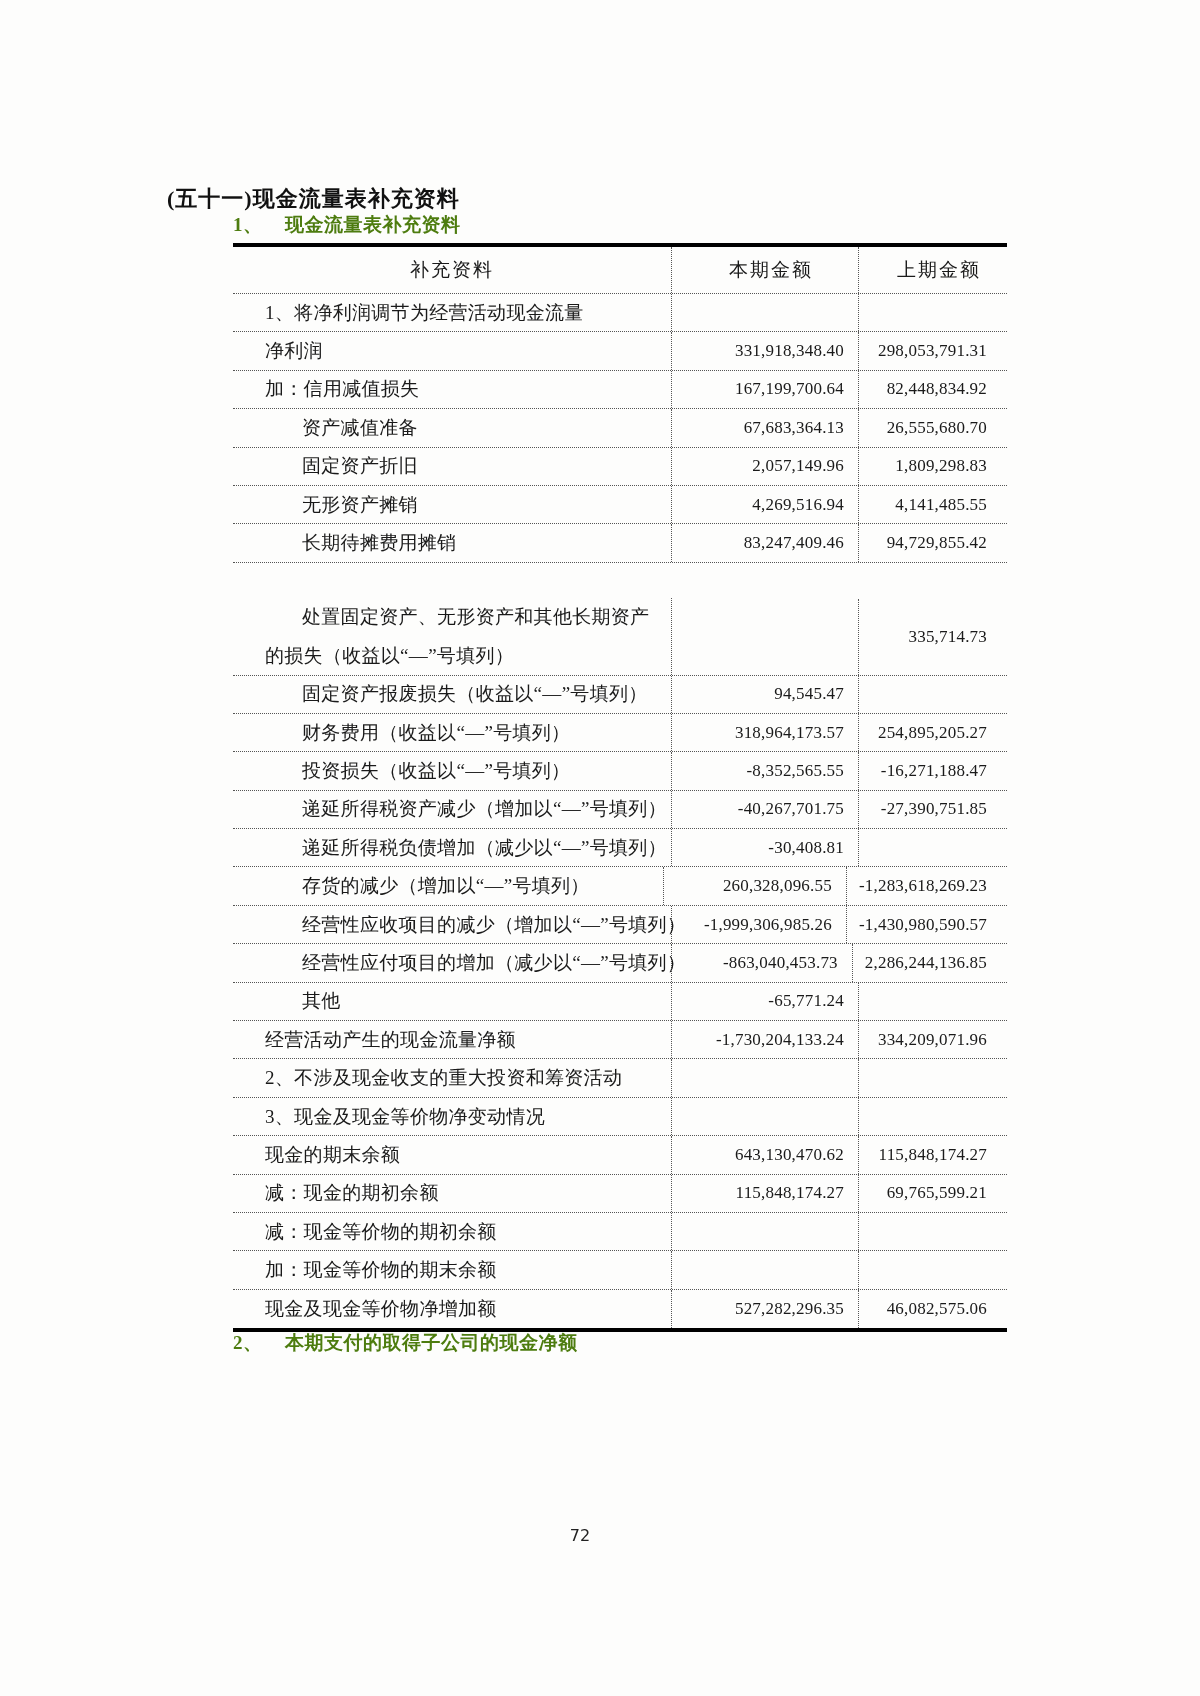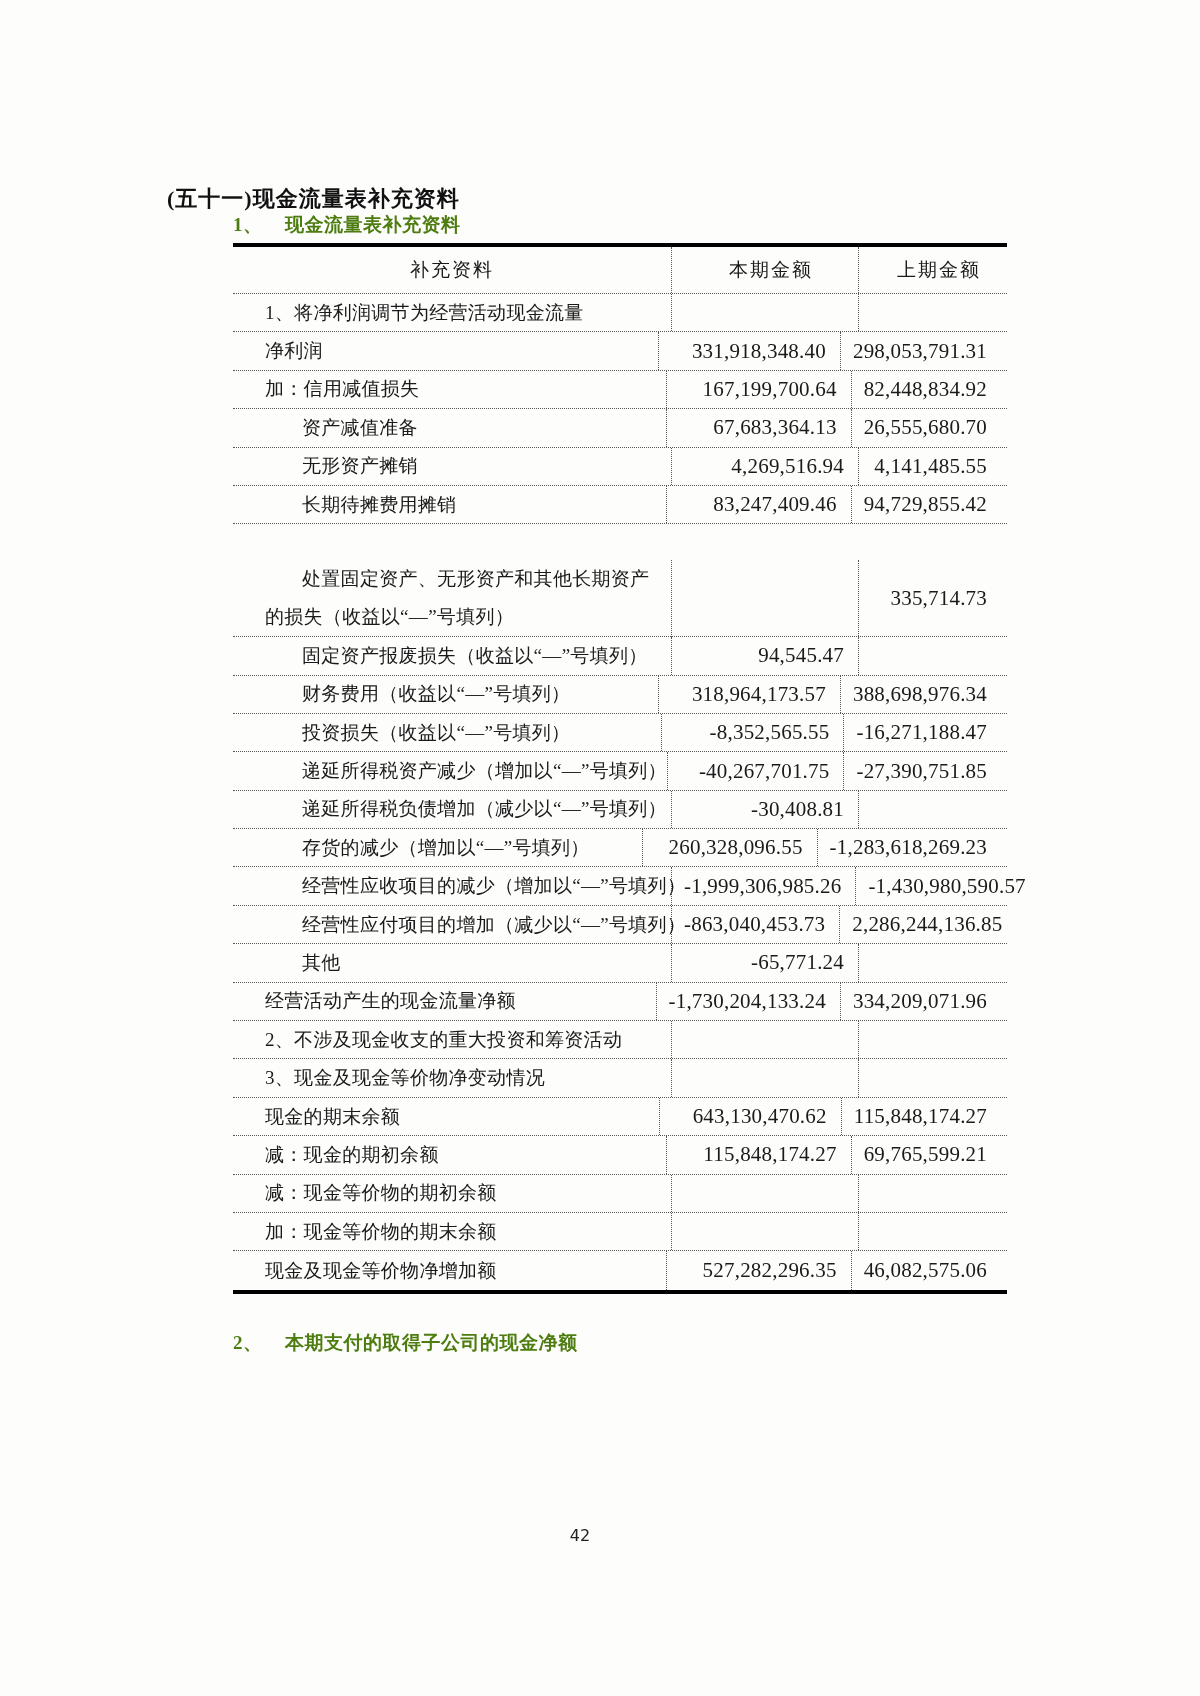--- a/index.html
+++ b/index.html
@@ -44,21 +44,21 @@
     white-space:nowrap;
     letter-spacing:0.3px;
   }
   .c-cur {
     width:175px;
     border-right:1px dotted #555;
     justify-content:flex-end;
     padding-right:14px;
   }
   .c-pri { flex:1; justify-content:flex-end; padding-right:20px; }
-  .c-num { font-size:21px; letter-spacing:0.2px; }
+  .c-num { font-size:17px; letter-spacing:0.2px; }
   .h { justify-content:center; padding:0; letter-spacing:2px; }
   .ind0 { padding-left:32px; }
   .ind1 { padding-left:69px; }
   .c-label.hanging {
     white-space:normal;
     padding-left:32px; padding-right:10px;
     text-indent:37px;
     line-height:38.4px;
     display:block;
     align-self:center;
@@ -102,20 +102,25 @@
           <div class="cell c-label ind0">加：信用减值损失</div>
           <div class="cell c-cur c-num">167,199,700.64</div>
           <div class="cell c-pri c-num">82,448,834.92</div>
         </div>
         <div class="row body-row">
           <div class="cell c-label ind1">资产减值准备</div>
           <div class="cell c-cur c-num">67,683,364.13</div>
           <div class="cell c-pri c-num">26,555,680.70</div>
         </div>
         <div class="row body-row">
+          <div class="cell c-label ind1">固定资产折旧</div>
+          <div class="cell c-cur c-num">2,057,149.96</div>
+          <div class="cell c-pri c-num">1,809,298.83</div>
+        </div>
+        <div class="row body-row">
           <div class="cell c-label ind1">无形资产摊销</div>
           <div class="cell c-cur c-num">4,269,516.94</div>
           <div class="cell c-pri c-num">4,141,485.55</div>
         </div>
         <div class="row body-row">
           <div class="cell c-label ind1">长期待摊费用摊销</div>
           <div class="cell c-cur c-num">83,247,409.46</div>
           <div class="cell c-pri c-num">94,729,855.42</div>
         </div>
         <div class="row body-row tall">
@@ -124,21 +129,21 @@
           <div class="cell c-pri c-num">335,714.73</div>
         </div>
         <div class="row body-row">
           <div class="cell c-label ind1">固定资产报废损失（收益以“—”号填列）</div>
           <div class="cell c-cur c-num">94,545.47</div>
           <div class="cell c-pri c-num"></div>
         </div>
         <div class="row body-row">
           <div class="cell c-label ind1">财务费用（收益以“—”号填列）</div>
           <div class="cell c-cur c-num">318,964,173.57</div>
-          <div class="cell c-pri c-num">388,698,976.34</div>
+          <div class="cell c-pri c-num">254,895,205.27</div>
         </div>
         <div class="row body-row">
           <div class="cell c-label ind1">投资损失（收益以“—”号填列）</div>
           <div class="cell c-cur c-num">-8,352,565.55</div>
           <div class="cell c-pri c-num">-16,271,188.47</div>
         </div>
         <div class="row body-row">
           <div class="cell c-label ind1">递延所得税资产减少（增加以“—”号填列）</div>
           <div class="cell c-cur c-num">-40,267,701.75</div>
           <div class="cell c-pri c-num">-27,390,751.85</div>
@@ -208,15 +213,15 @@
           <div class="cell c-cur c-num">527,282,296.35</div>
           <div class="cell c-pri c-num">46,082,575.06</div>
         </div>
       </div>
   </div>
 
   <div class="section-heading s2">
     <span class="sec-num">2、</span><span class="sec-title">本期支付的取得子公司的现金净额</span>
   </div>
 
-  <div class="page-number">42</div>
+  <div class="page-number">72</div>
 
 </div>
 
 </body></html>

